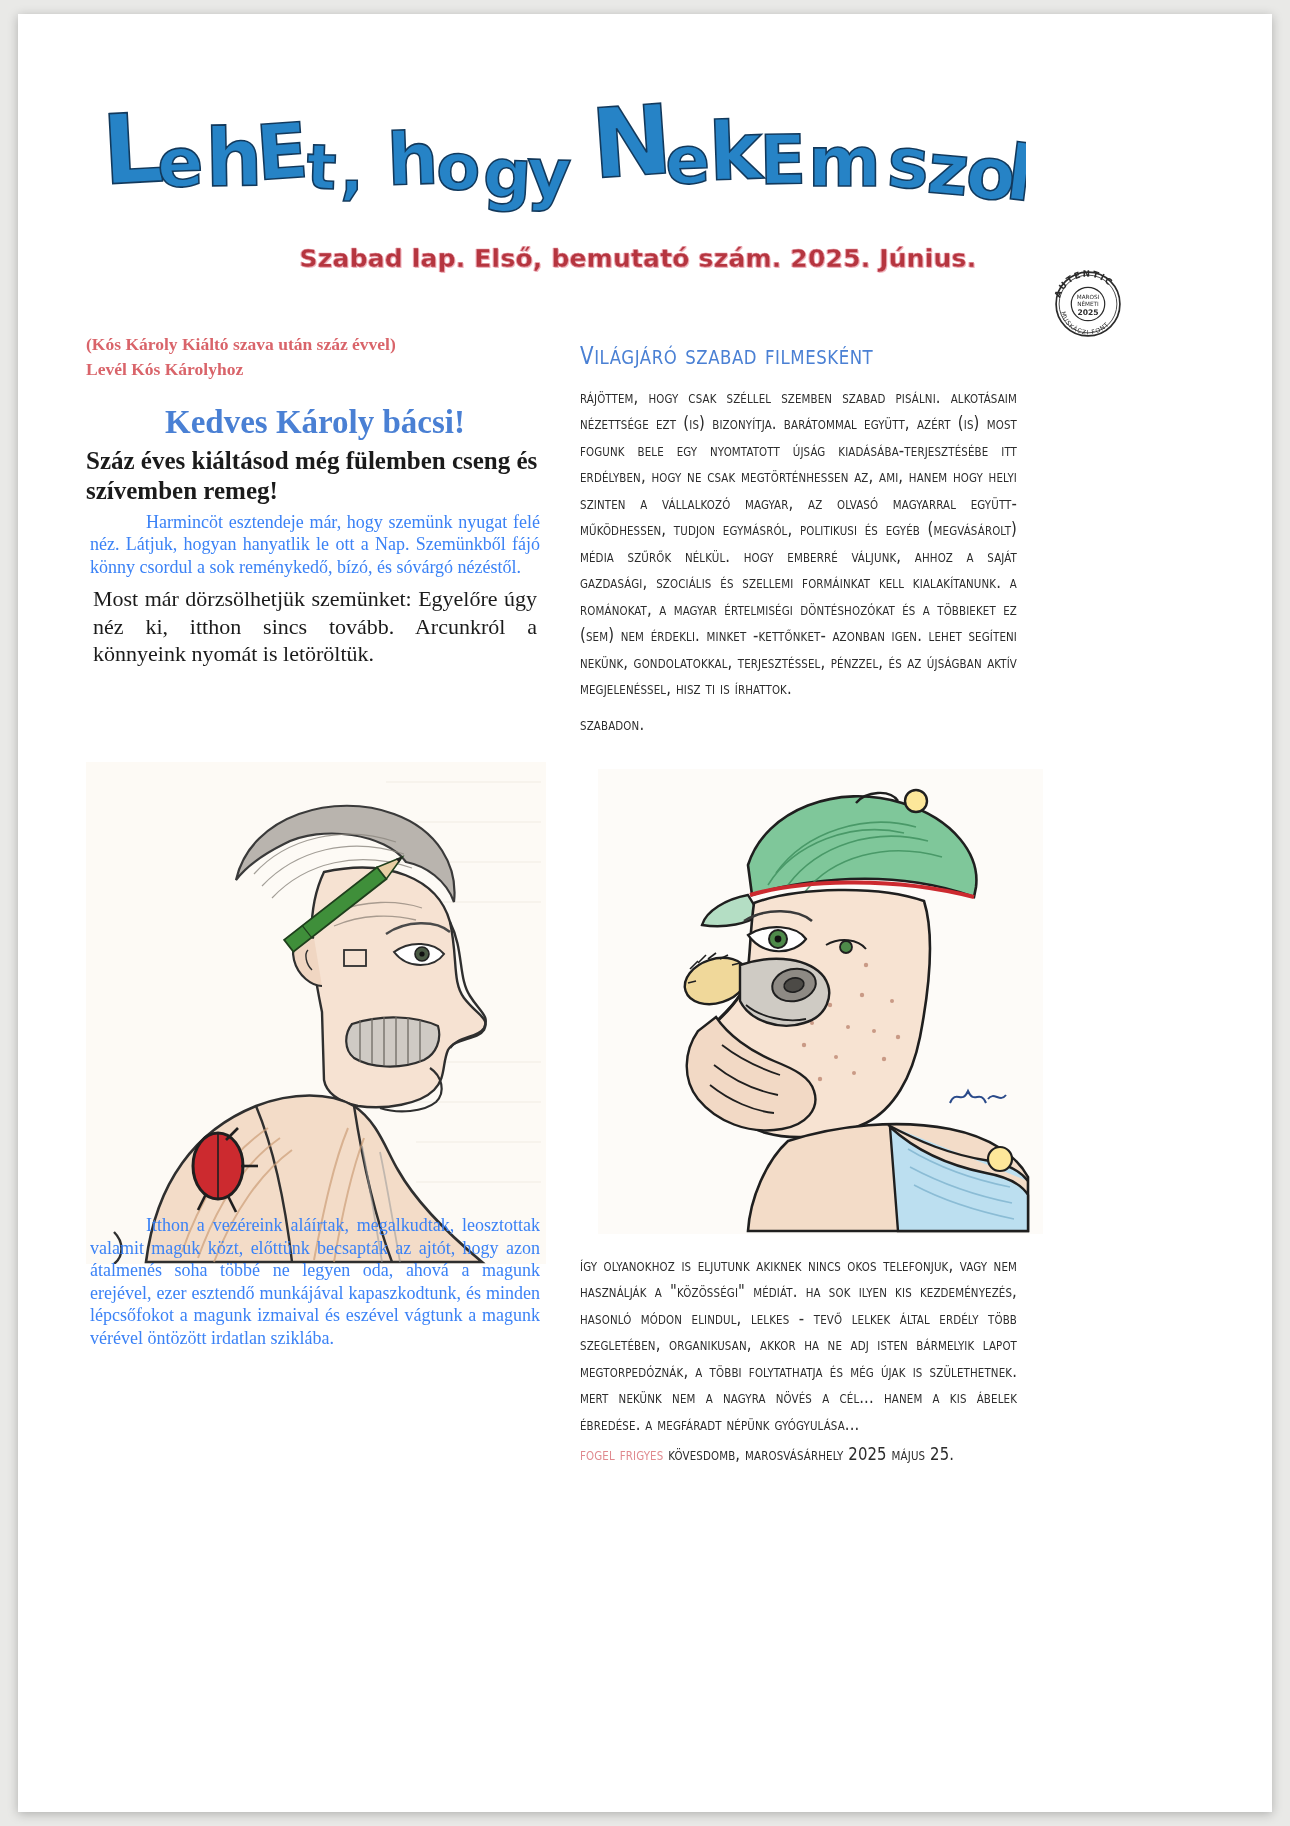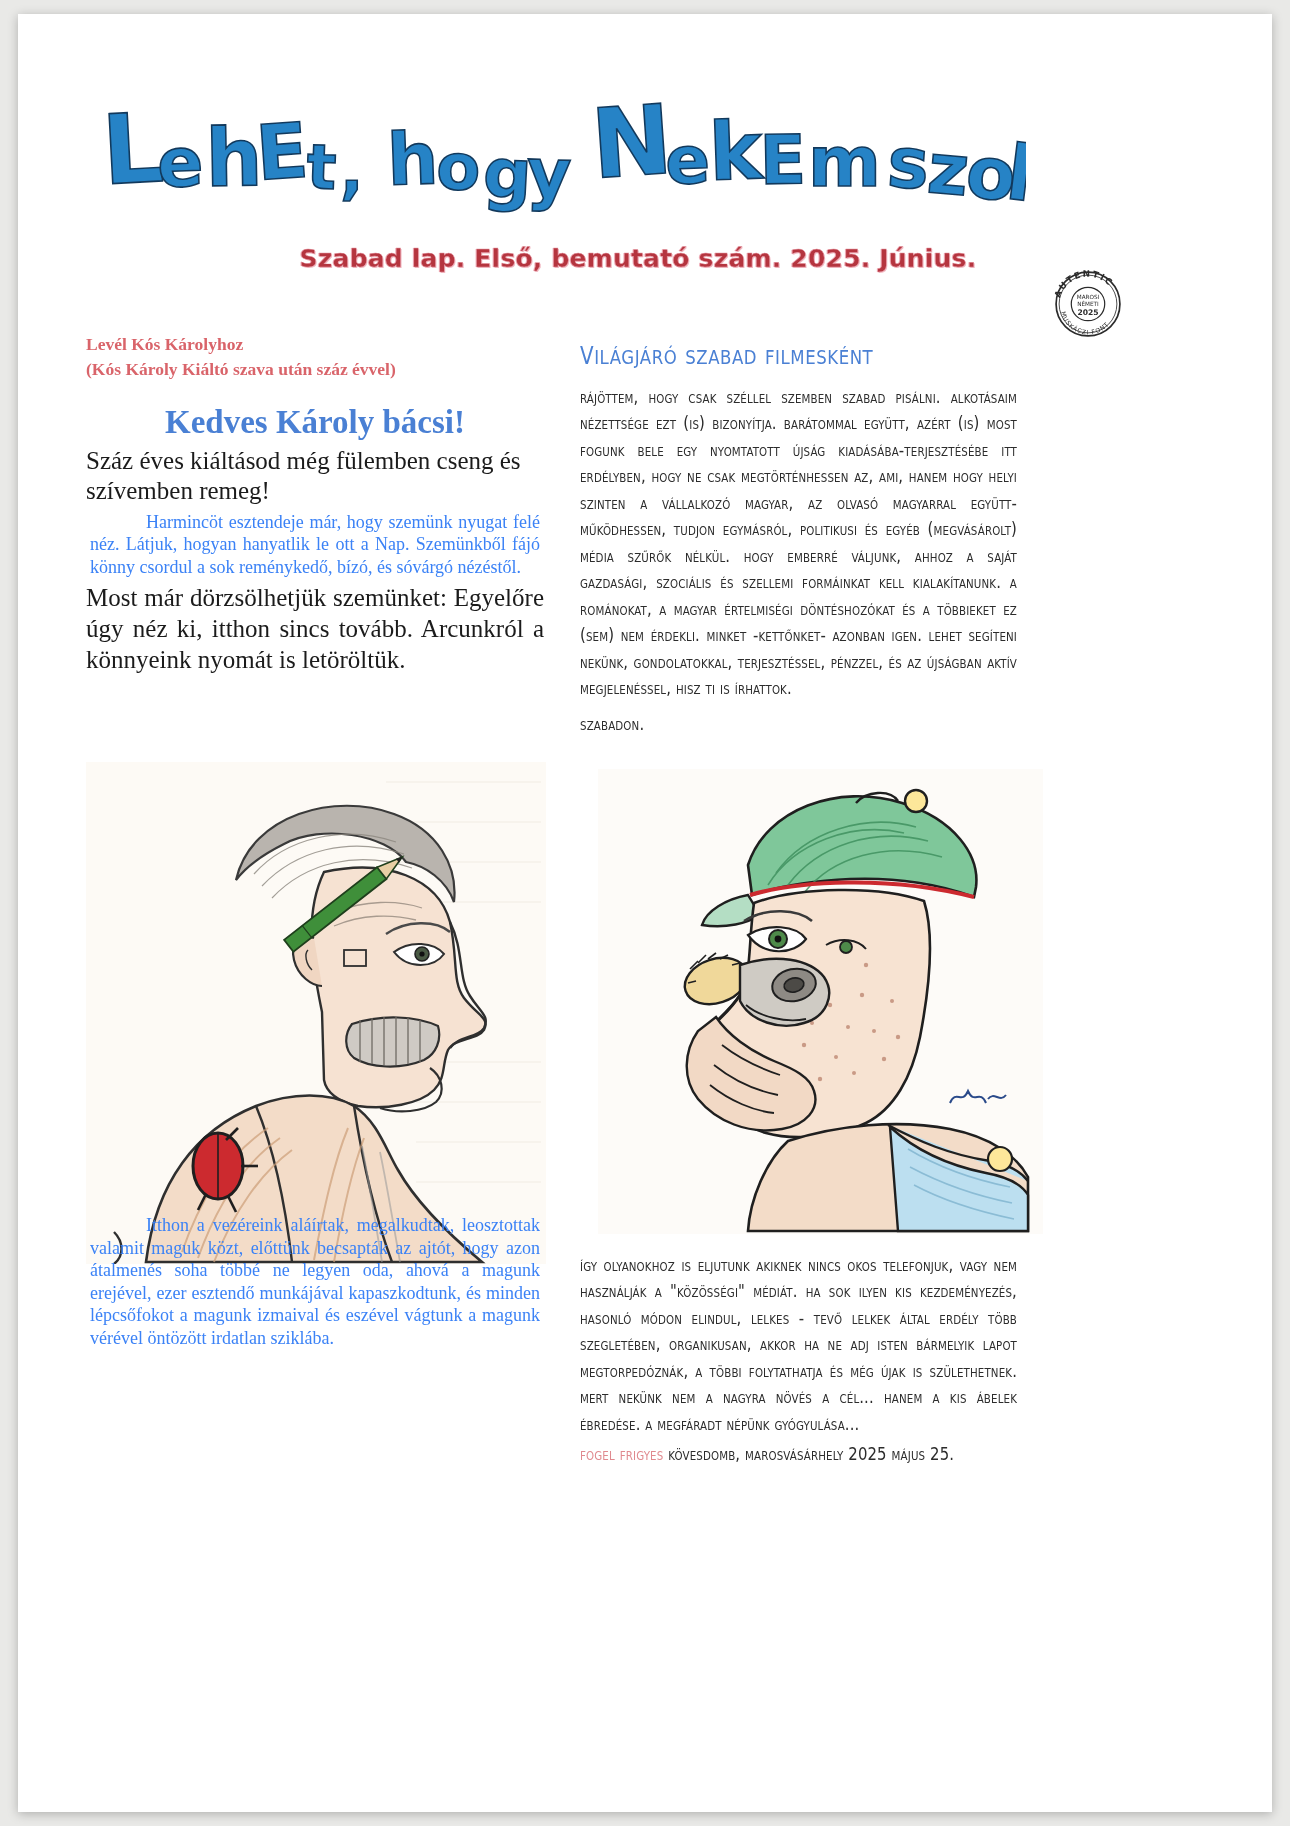--- a/index.html
+++ b/index.html
@@ -45,29 +45,30 @@
   }
   .kicker div{white-space:nowrap;}
 
   .salutation{
     color:#4a80d4;font-weight:bold;font-size:33px;line-height:1.1;
     margin:0 0 6px 0;font-family:"Liberation Serif",serif;text-align:center;
   }
   .lead{
     font-size:25px;line-height:1.22;color:#1b1b1b;margin:0;
     font-family:"Liberation Serif",serif;
+    font-weight:bold;
   }
   .body-just{
     font-size:18px;line-height:1.25;color:#3b82f6;margin:4px;
     text-align:justify;text-indent:56px;
     font-family:"Liberation Serif",serif;
     hyphens:none;
   }
   .body-plain{
-    font-size:25px;line-height:1.24;color:#1b1b1b;margin:0;
+    font-size:22px;line-height:1.24;color:#1b1b1b;margin:7px;
     text-align:justify;
     font-family:"Liberation Serif",serif;
   }
   .cont-link{color:#7aa6e8;}
 
   
   .rt-head{
     font-family:"DejaVu Sans Condensed","Liberation Sans Narrow","Liberation Sans",sans-serif;
     font-size:28px;color:#4a80d4;letter-spacing:.6px;
     font-variant:small-caps;text-transform:lowercase;
@@ -153,22 +154,22 @@
           <text x="50" y="44" font-size="7.5">MAROSI</text>
           <text x="50" y="53" font-size="7.5">NÉMETI</text>
           <text x="50" y="64" font-size="10" font-weight="bold">2025</text>
         </g>
       </svg>
     </div>
   </div>
 
   <div class="col-left">
     <div class="kicker">
+      <div>(Kós Károly Kiáltó szava után száz évvel)</div>
       <div>Levél Kós Károlyhoz</div>
-      <div>(Kós Károly Kiáltó szava után száz évvel)</div>
     </div>
     <h2 class="salutation">Kedves Károly bácsi!</h2>
     <p class="lead">Száz éves kiáltásod még fülemben cseng és szívemben remeg!</p>
     <p class="body-just">Harmincöt esztendeje már, hogy szemünk nyugat felé néz. Látjuk, hogyan hanyatlik le ott a Nap. Szemünkből fájó könny csordul a sok reménykedő, bízó, és sóvárgó nézéstől.</p>
     <p class="body-plain">Most már dörzsölhetjük szemünket: Egyelőre úgy néz ki, itthon sincs tovább. Arcunkról a könnyeink nyomát is letöröltük.</p>
   </div>
 
   <div class="figure" id="fig-left">
     <svg viewBox="0 0 460 502" xmlns="http://www.w3.org/2000/svg">
       <rect x="0" y="0" width="460" height="502" fill="#fdfaf5"></rect>

